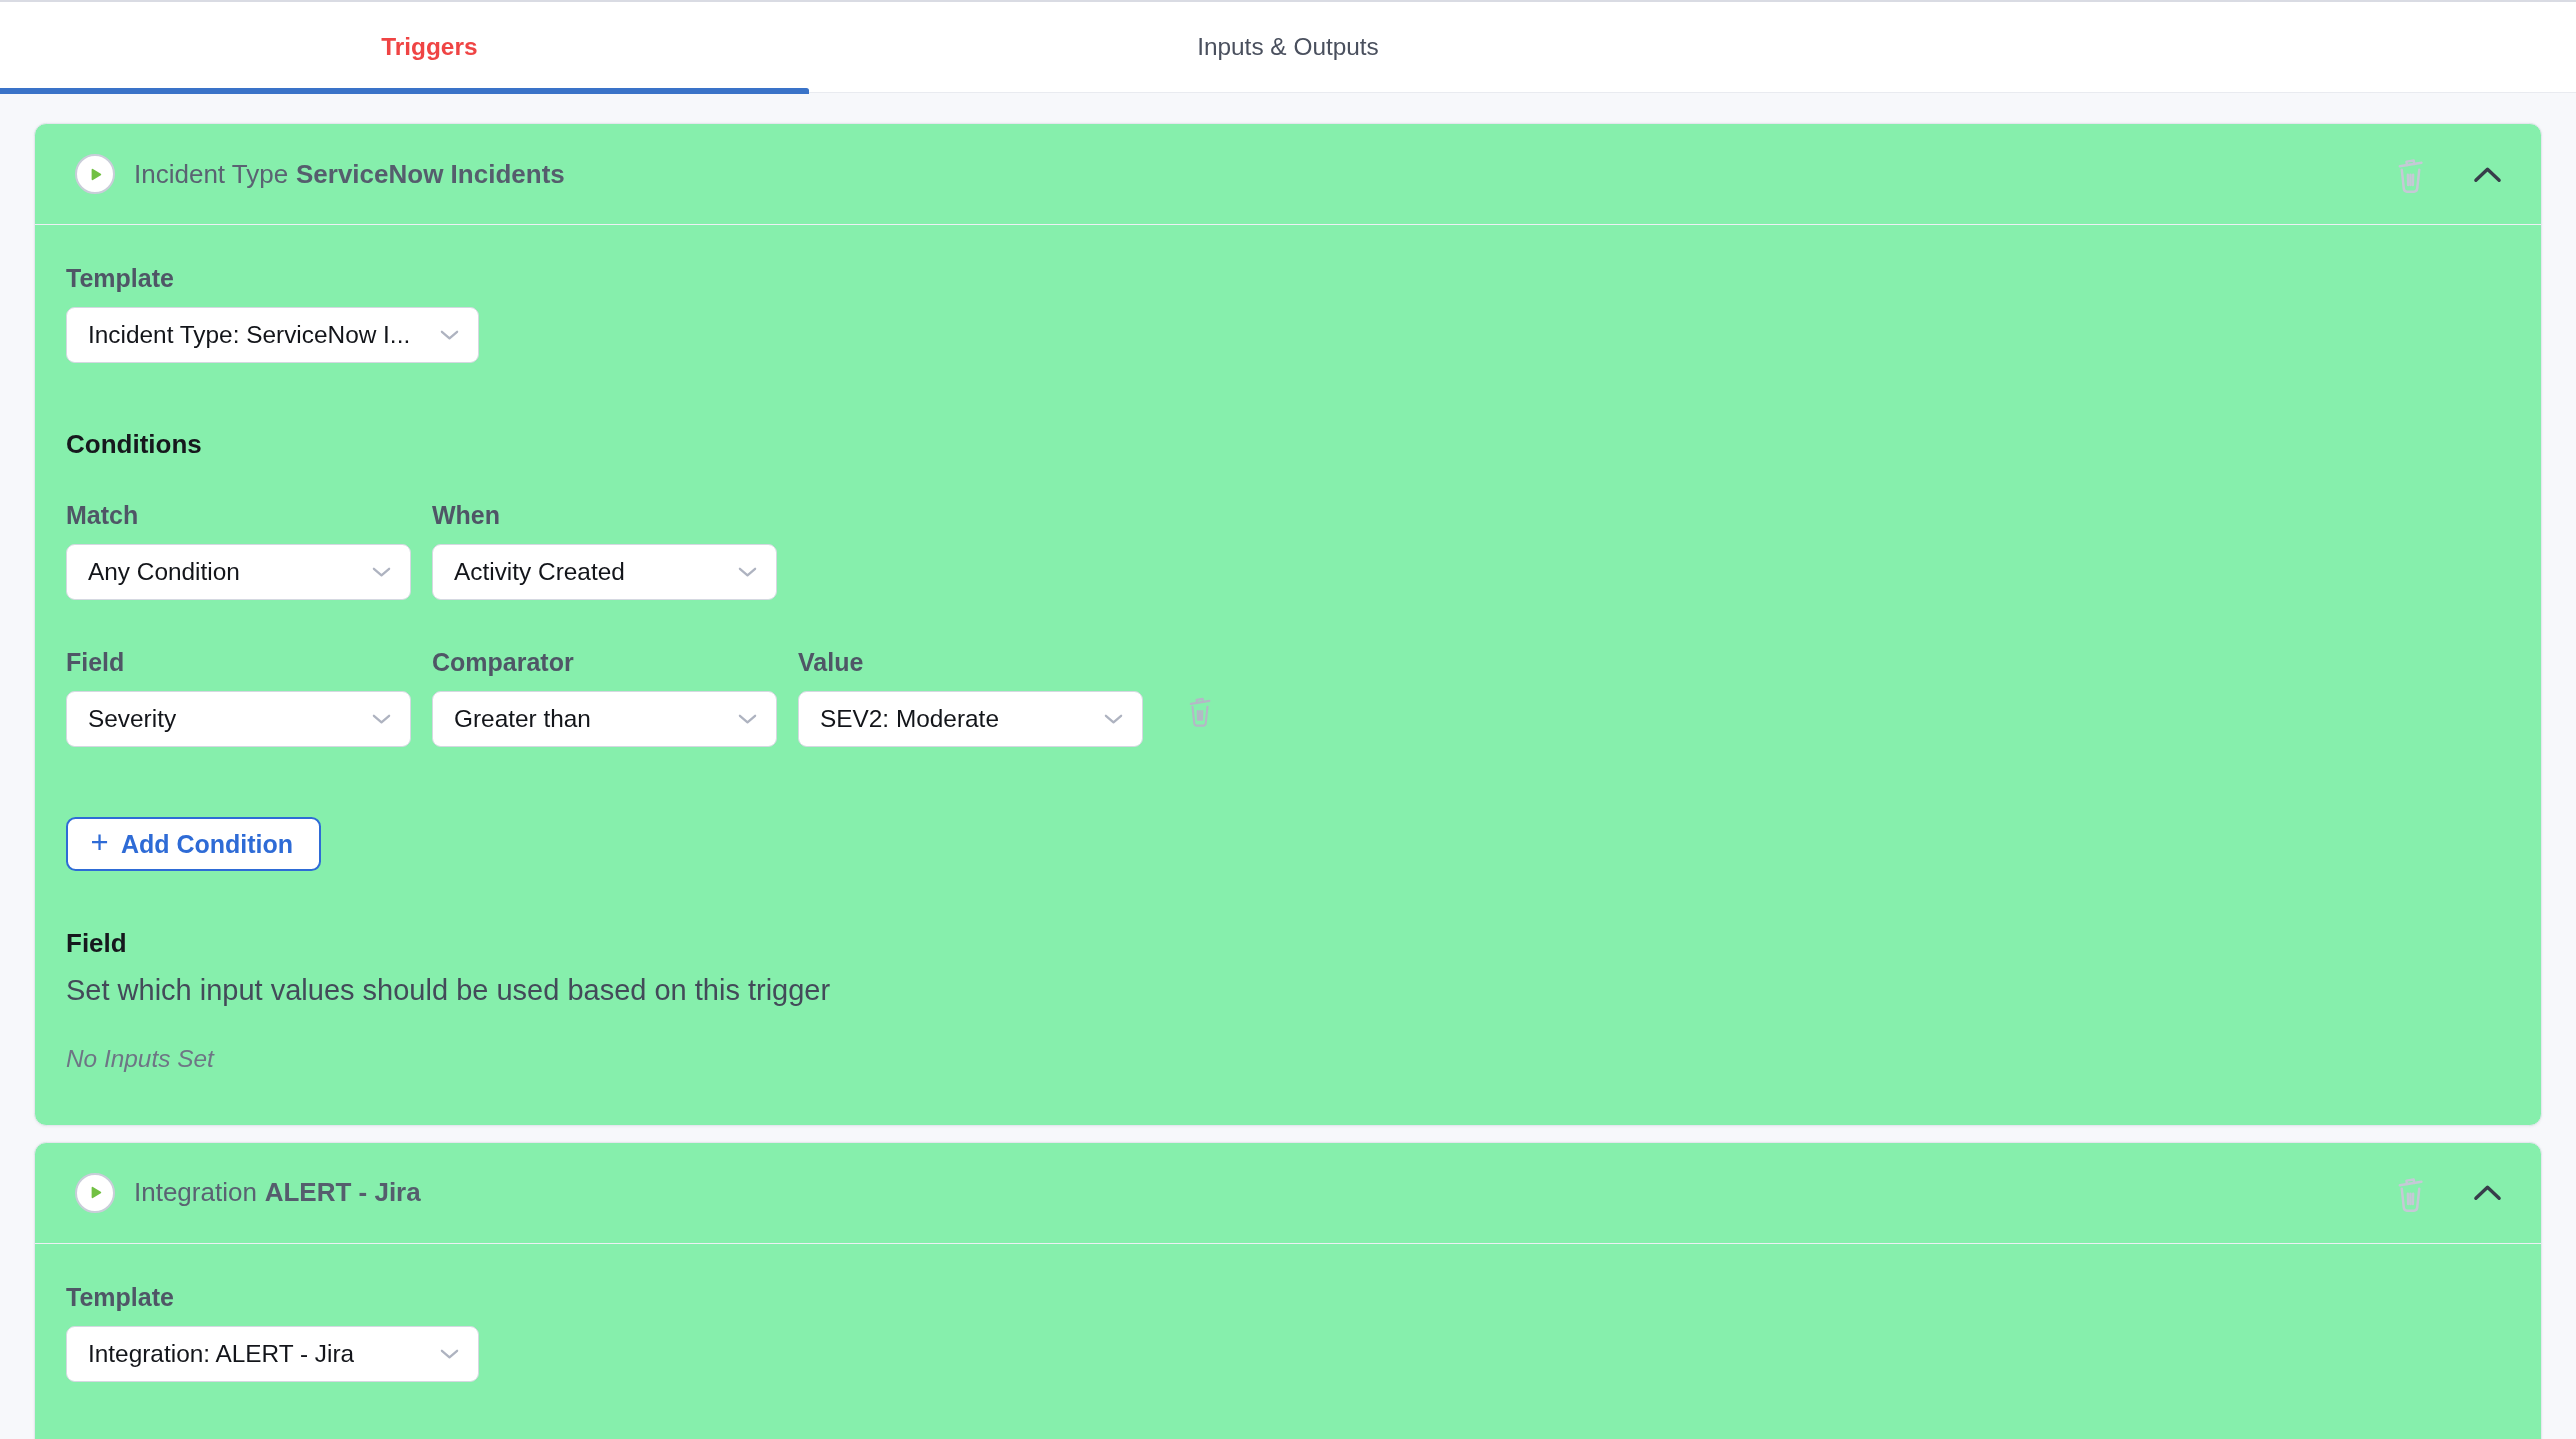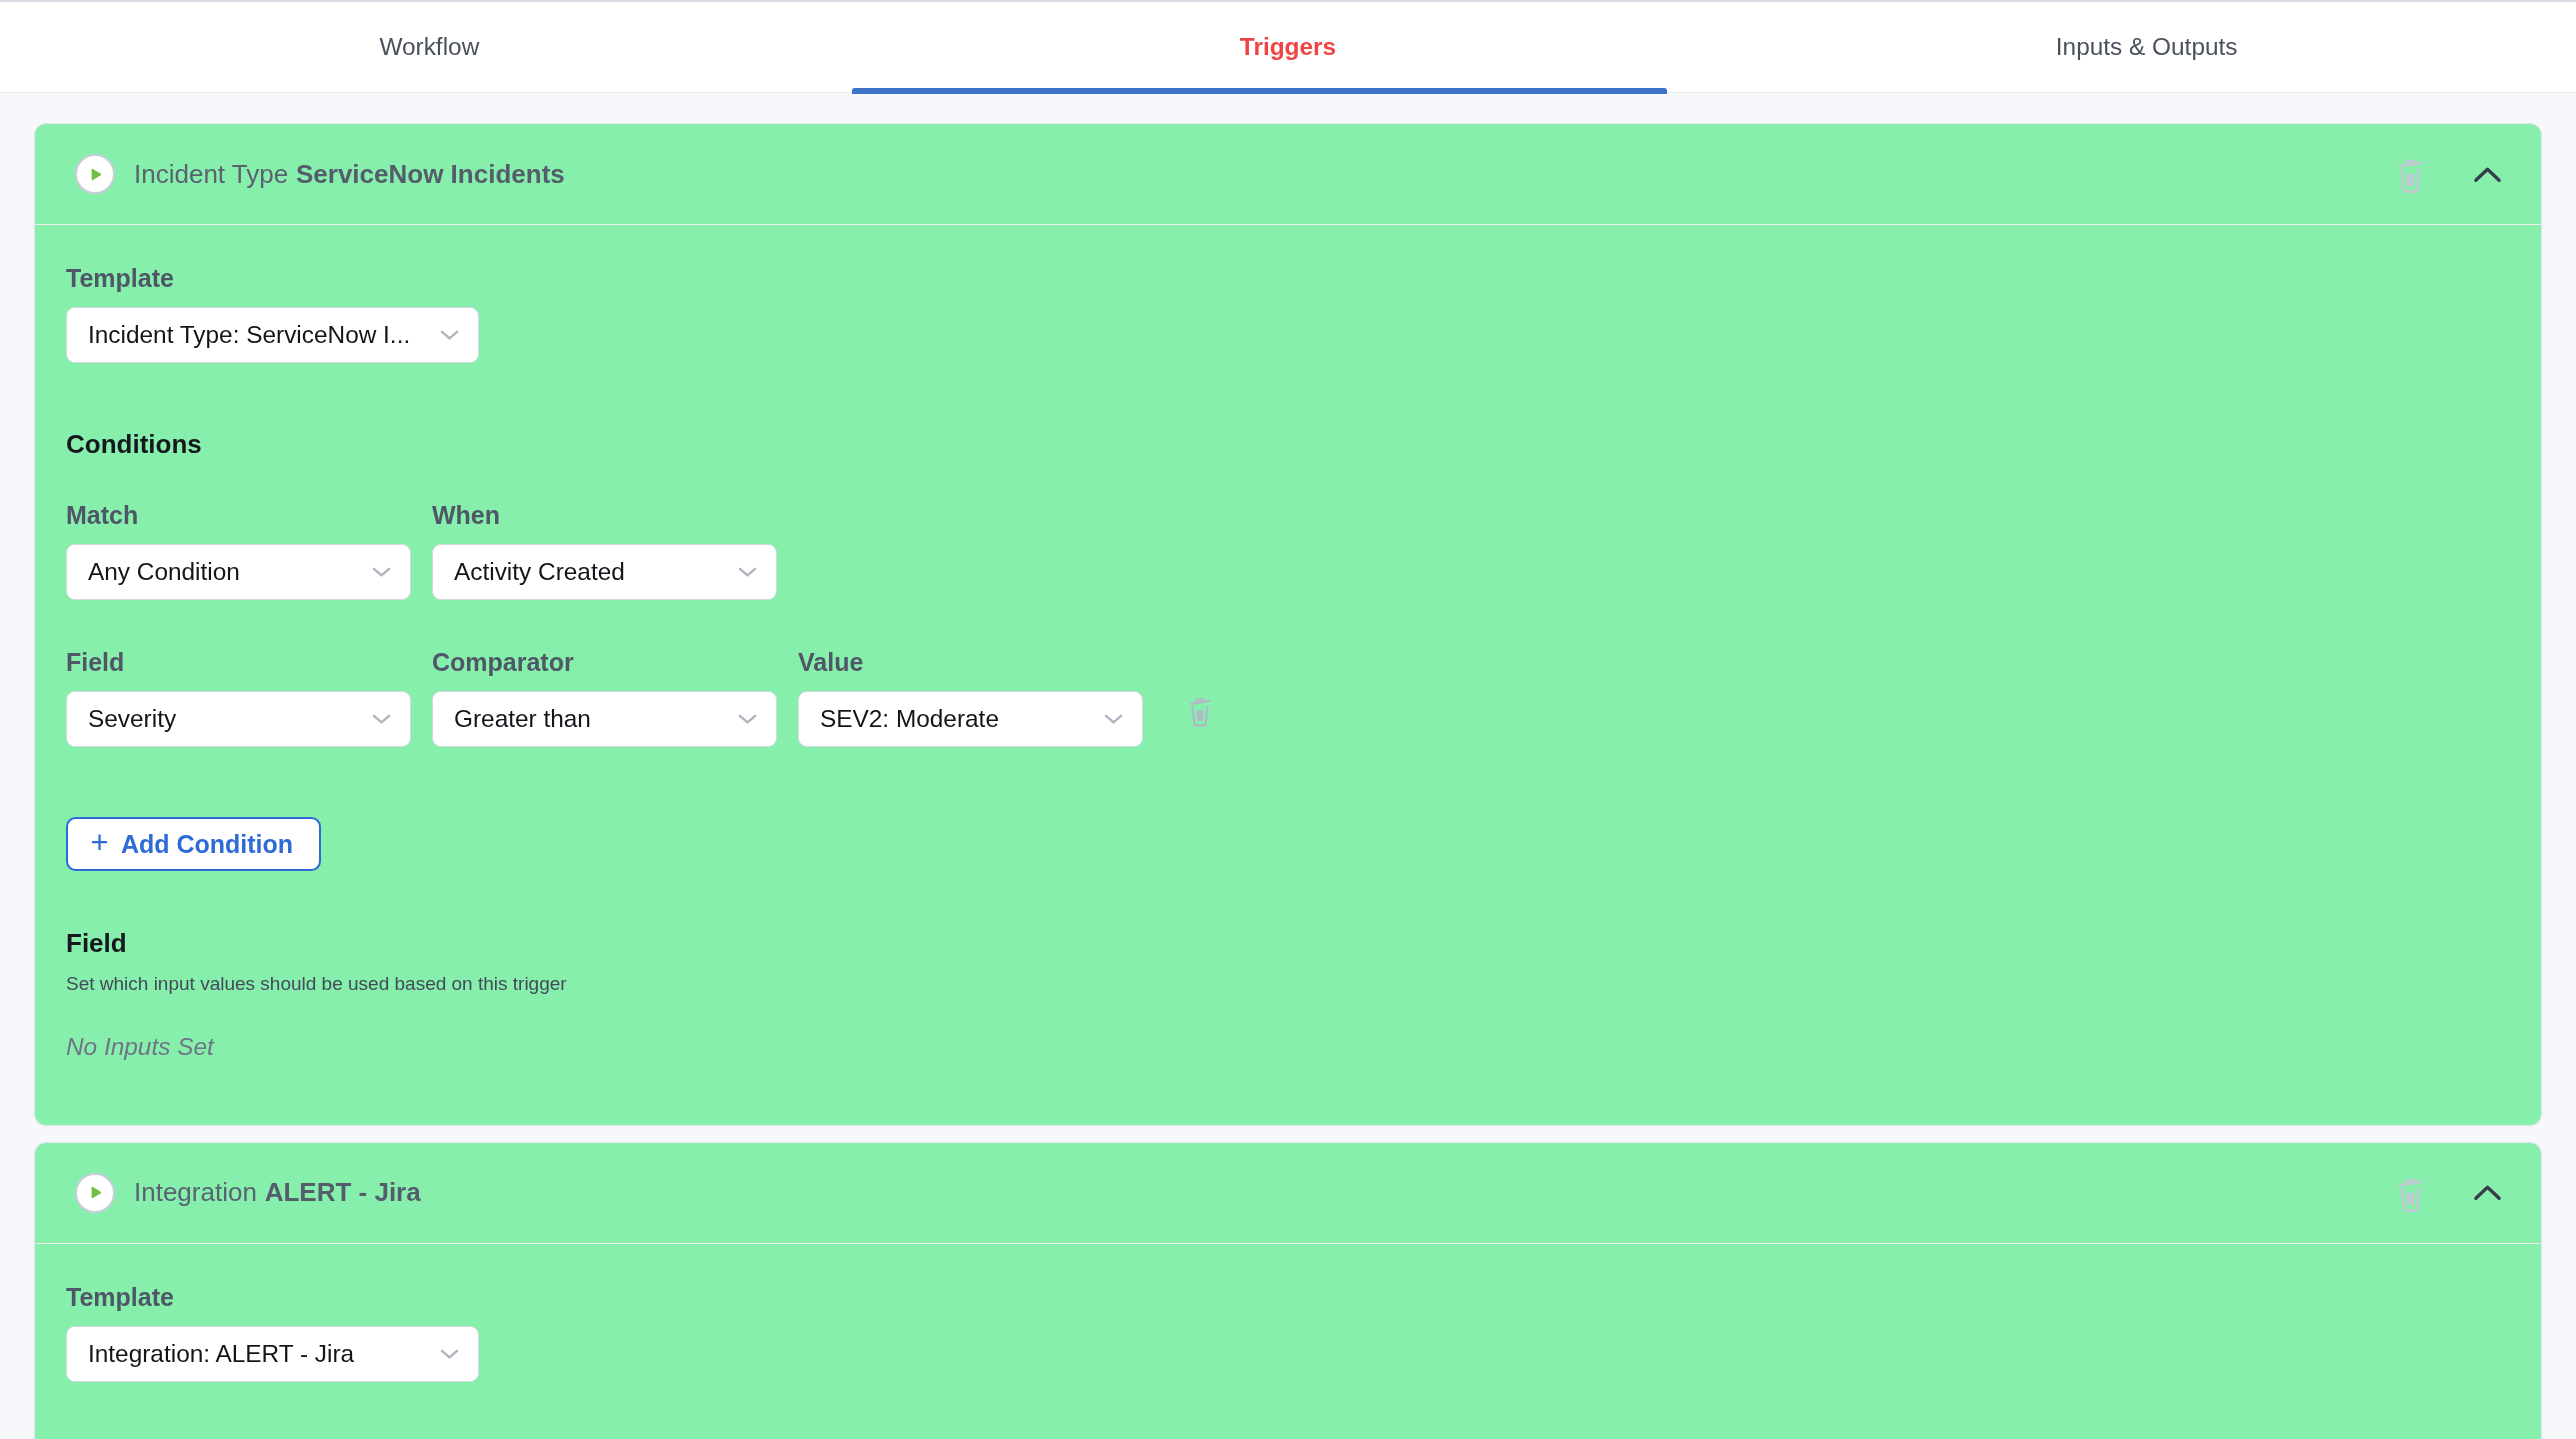--- a/index.html
+++ b/index.html
@@ -138,40 +138,36 @@
     font-size:25px;
     font-weight:700;
     font-family:inherit;
     cursor:pointer;
     box-sizing:border-box;
   }
   .add-plus{font-size:31px;font-weight:500;line-height:1;margin-top:-2.6px;}
   .inputs-heading{margin-top:57px;}
   .inputs-desc{
     margin-top:14px;
-    font-size:19px;
+    font-size:29px;
     color:#434a59;
     line-height:1.2;
   }
   .inputs-empty{
     margin-top:37px;
     font-size:24.4px;
     font-style:italic;
     color:#6e7585;
   }
   svg{display:block;}
 </style>
 </head>
 <body>
 
 <div class="tabbar">
-  <div class="tab">
-    <span>Workflow</span>
-
-  </div>
   <div class="tab active">
     <span>Triggers</span>
     <div class="tab-underline"></div>
   </div>
   <div class="tab">
     <span>Inputs &amp; Outputs</span>
 
   </div>
 </div>
 

